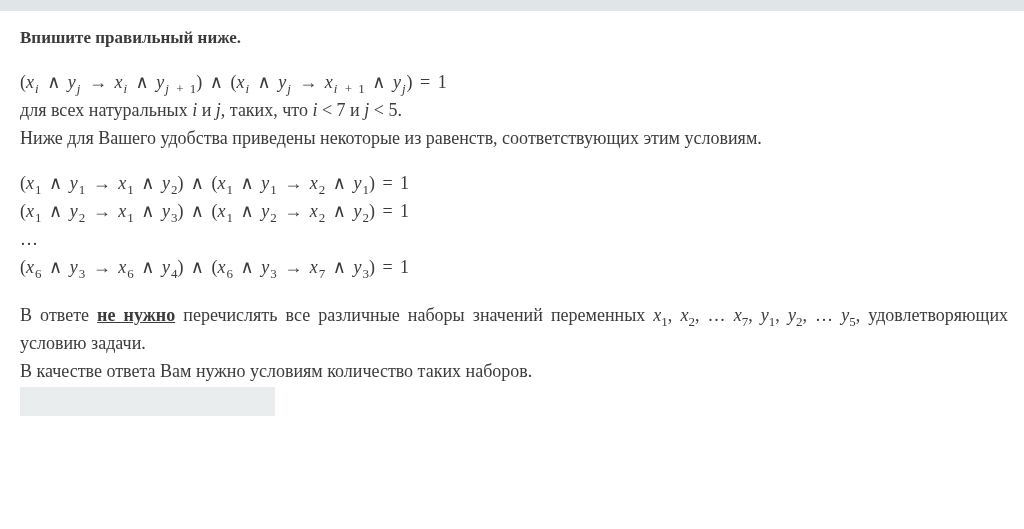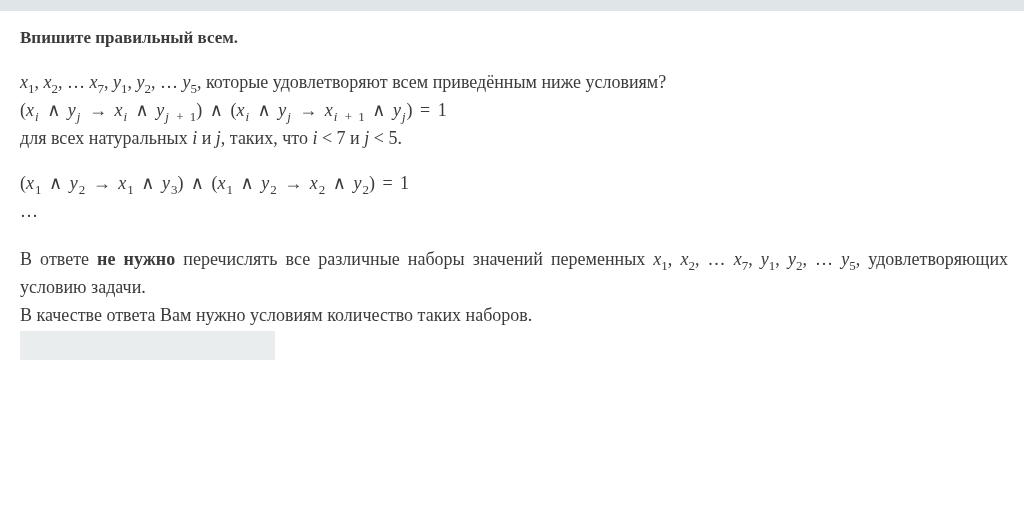--- a/index.html
+++ b/index.html
@@ -32,52 +32,54 @@
     line-height:20px;
     font-weight:bold;
   }
   .line{white-space:nowrap;}
   .math{word-spacing:3px;}
   .math i{padding-right:1px;}
   sub{font-size:13px;line-height:0;}
   .eqs{margin-top:17px;}
   .outro{margin-top:20px;}
   .outro p{margin:0;text-align:justify;}
-  .outro strong{}
+  .outro strong{text-decoration:underline;}
   .answer{
     display:block;
     margin-top:2px;
     width:255px;height:29px;
     background:var(--answer-box);
     border:none;
     outline:none;
     padding:0 8px;
     font-family:"Liberation Serif","DejaVu Serif",serif;
     font-size:18px;
     color:var(--text);
   }
 </style>
 </head>
 <body>
 
 <div class="topbar"></div>
 
 <main class="content">
 
-  <h2 class="task-title">Впишите правильный всем.</h2>
+  <h2 class="task-title">Впишите правильный ниже.</h2>
 
   <div>
-    <div class="line"><i>x</i><sub>1</sub>, <i>x</i><sub>2</sub>, … <i>x</i><sub>7</sub>, <i>y</i><sub>1</sub>, <i>y</i><sub>2</sub>, … <i>y</i><sub>5</sub>, которые удовлетворяют всем приведённым ниже условиям?</div>
     <div class="line math">(<i>x</i><sub><i>i</i></sub> ∧ <i>y</i><sub><i>j</i></sub> → <i>x</i><sub><i>i</i></sub> ∧ <i>y</i><sub><i>j</i> + 1</sub>) ∧ (<i>x</i><sub><i>i</i></sub> ∧ <i>y</i><sub><i>j</i></sub> → <i>x</i><sub><i>i</i> + 1</sub> ∧ <i>y</i><sub><i>j</i></sub>) = 1</div>
     <div class="line">для всех натуральных <i>i</i> и <i>j</i>, таких, что <i>i</i> &lt; 7 и <i>j</i> &lt; 5.</div>
+    <div class="line">Ниже для Вашего удобства приведены некоторые из равенств, соответствующих этим условиям.</div>
   </div>
 
   <div class="eqs">
+    <div class="line math">(<i>x</i><sub>1</sub> ∧ <i>y</i><sub>1</sub> → <i>x</i><sub>1</sub> ∧ <i>y</i><sub>2</sub>) ∧ (<i>x</i><sub>1</sub> ∧ <i>y</i><sub>1</sub> → <i>x</i><sub>2</sub> ∧ <i>y</i><sub>1</sub>) = 1</div>
     <div class="line math">(<i>x</i><sub>1</sub> ∧ <i>y</i><sub>2</sub> → <i>x</i><sub>1</sub> ∧ <i>y</i><sub>3</sub>) ∧ (<i>x</i><sub>1</sub> ∧ <i>y</i><sub>2</sub> → <i>x</i><sub>2</sub> ∧ <i>y</i><sub>2</sub>) = 1</div>
     <div class="line math">…</div>
+    <div class="line math">(<i>x</i><sub>6</sub> ∧ <i>y</i><sub>3</sub> → <i>x</i><sub>6</sub> ∧ <i>y</i><sub>4</sub>) ∧ (<i>x</i><sub>6</sub> ∧ <i>y</i><sub>3</sub> → <i>x</i><sub>7</sub> ∧ <i>y</i><sub>3</sub>) = 1</div>
   </div>
 
   <div class="outro">
     <p>В ответе <strong>не нужно</strong> перечислять все различные наборы значений переменных <i>x</i><sub>1</sub>, <i>x</i><sub>2</sub>, … <i>x</i><sub>7</sub>, <i>y</i><sub>1</sub>, <i>y</i><sub>2</sub>, … <i>y</i><sub>5</sub>, удовлетворяющих условию задачи.</p>
     <div class="line">В качестве ответа Вам нужно условиям количество таких наборов.</div>
   </div>
 
   <input type="text" class="answer" value="" style="">
 
 </main>

